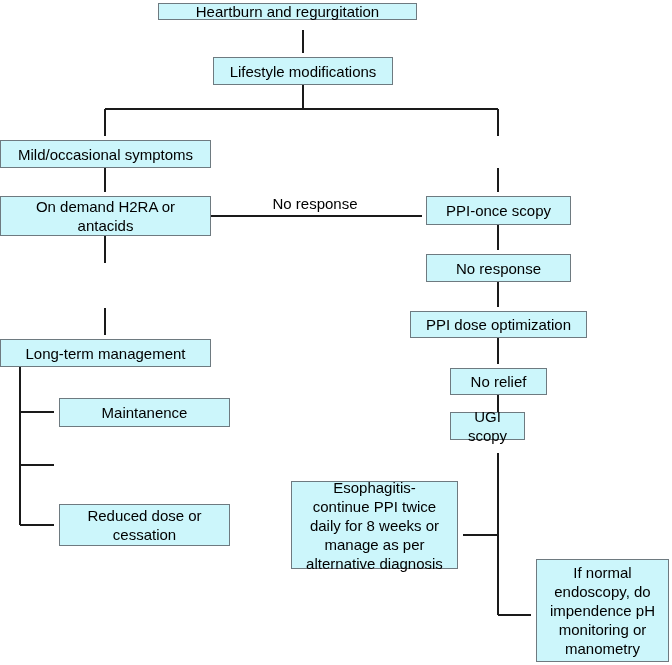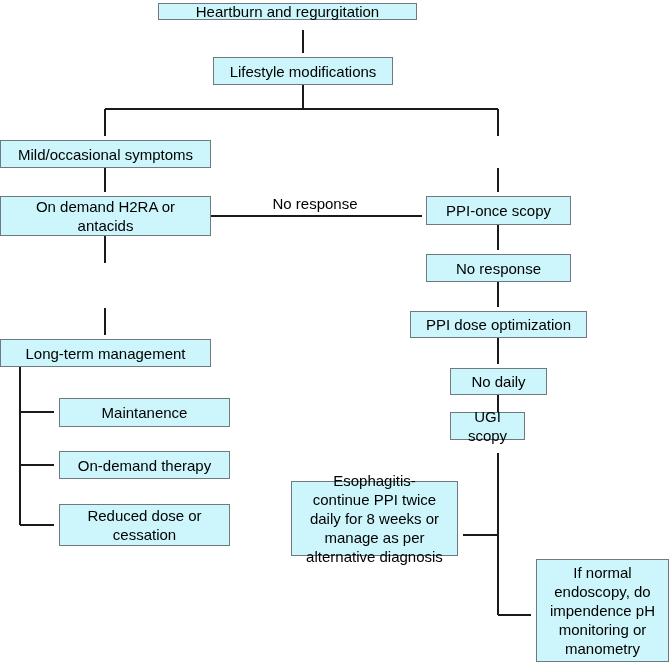--- a/index.html
+++ b/index.html
@@ -96,37 +96,36 @@
   <div class="node" style="left:0px;top:140px;width:211px;height:28px">Mild/occasional symptoms</div>
 
   <div class="node" style="left:0px;top:196px;width:211px;height:40px">On demand H2RA or
 antacids</div>
 
 
   <div class="node" style="left:0px;top:339px;width:211px;height:28px">Long-term management</div>
 
   <div class="node" style="left:59px;top:398px;width:171px;height:29px">Maintanence</div>
 
-  <div class="node" style="left:59px;top:451px;width:171px;height:28px">On-demand therapy</div>
 
   <div class="node" style="left:59px;top:504px;width:171px;height:42px">Reduced dose or
 cessation</div>
 
 
   <div class="node" style="left:426px;top:196px;width:145px;height:29px">PPI-once scopy</div>
 
   <div class="node" style="left:426px;top:254px;width:145px;height:28px">No response</div>
 
   <div class="node" style="left:410px;top:311px;width:177px;height:27px">PPI dose optimization</div>
 
-  <div class="node" style="left:450px;top:368px;width:97px;height:27px">No daily</div>
+  <div class="node" style="left:450px;top:368px;width:97px;height:27px">No relief</div>
 
   <div class="node" style="left:450px;top:412px;width:75px;height:28px">UGI scopy</div>
 
-  <div class="node" style="left:291px;top:481px;width:167px;height:75px">Esophagitis-
+  <div class="node" style="left:291px;top:481px;width:167px;height:88px">Esophagitis-
 continue PPI twice
 daily for 8 weeks or
 manage as per
 alternative diagnosis</div>
 
   <div class="node" style="left:536px;top:559px;width:133px;height:103px">If normal
 endoscopy, do
 impendence pH
 monitoring or
 manometry</div>

